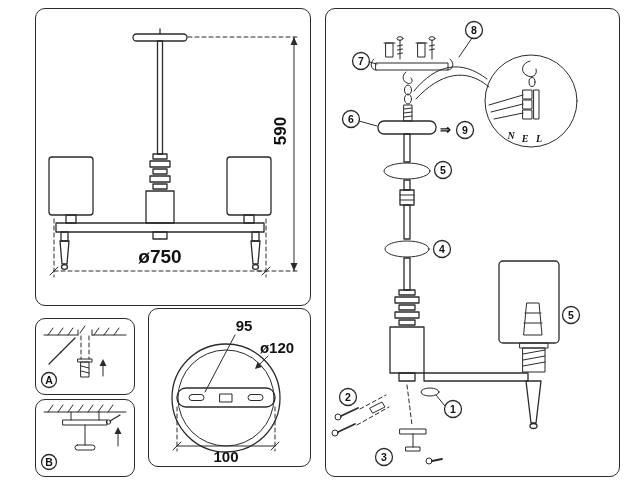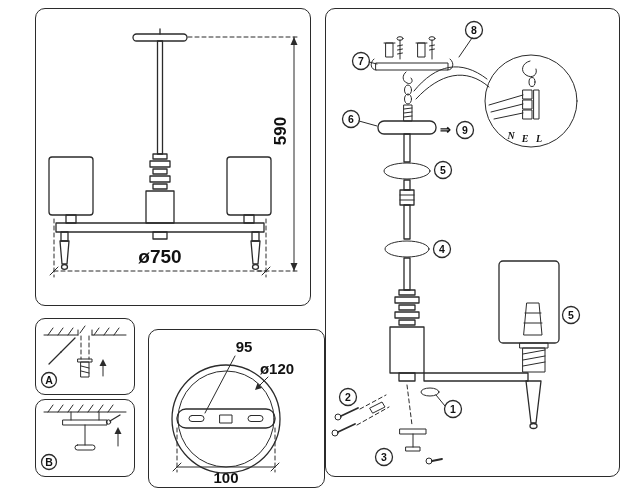--- a/index.html
+++ b/index.html
@@ -1,21 +1,21 @@
 <!DOCTYPE html>
 <html><head>
 <meta charset="utf-8">
 <style>
   html,body{margin:0;padding:0;background:#fff;}
   body{width:630px;height:490px;position:relative;font-family:"Liberation Sans",sans-serif;}
   .panel{position:absolute;border:1.6px solid #2b2b2b;border-radius:10px;background:#fff;box-sizing:border-box;}
   #p-chandelier{left:35px;top:8px;width:276px;height:298px;}
   #p-step-a{left:35px;top:318px;width:100px;height:77px;}
   #p-step-b{left:35px;top:399px;width:100px;height:78px;}
-  #p-plate{left:148px;top:329px;width:177px;height:159px;}
+  #p-plate{left:148px;top:308px;width:163px;height:159px;}
   #p-assembly{left:325px;top:8px;width:295px;height:469px;}
   svg{display:block;}
   .ln{stroke:#2b2b2b;fill:none;stroke-width:1.3;stroke-linecap:round;stroke-linejoin:round;}
   .thn{stroke-width:1;}
   .dash{stroke-dasharray:4 3;stroke-width:1;}
   .fl{fill:#2b2b2b;stroke:none;}
   .dim{font-family:"Liberation Sans",sans-serif;font-weight:600;fill:#111;}
   .co{font-family:"Liberation Sans",sans-serif;font-weight:600;fill:#111;font-size:10.5px;text-anchor:middle;}
   .wl{font-family:"Liberation Serif",serif;font-style:italic;font-weight:600;fill:#111;font-size:10px;text-anchor:middle;}
 </style>

